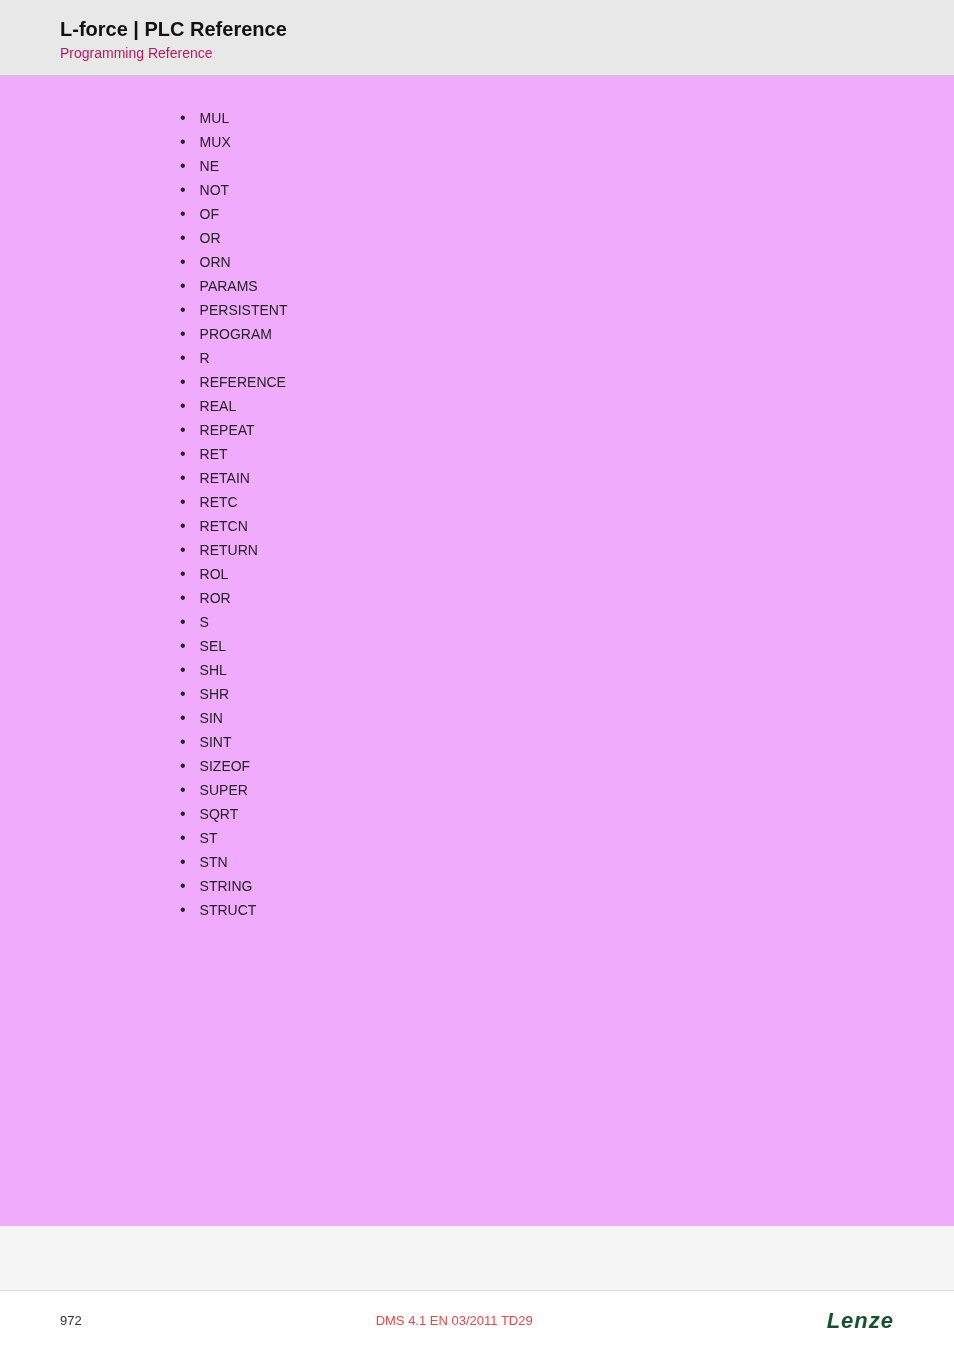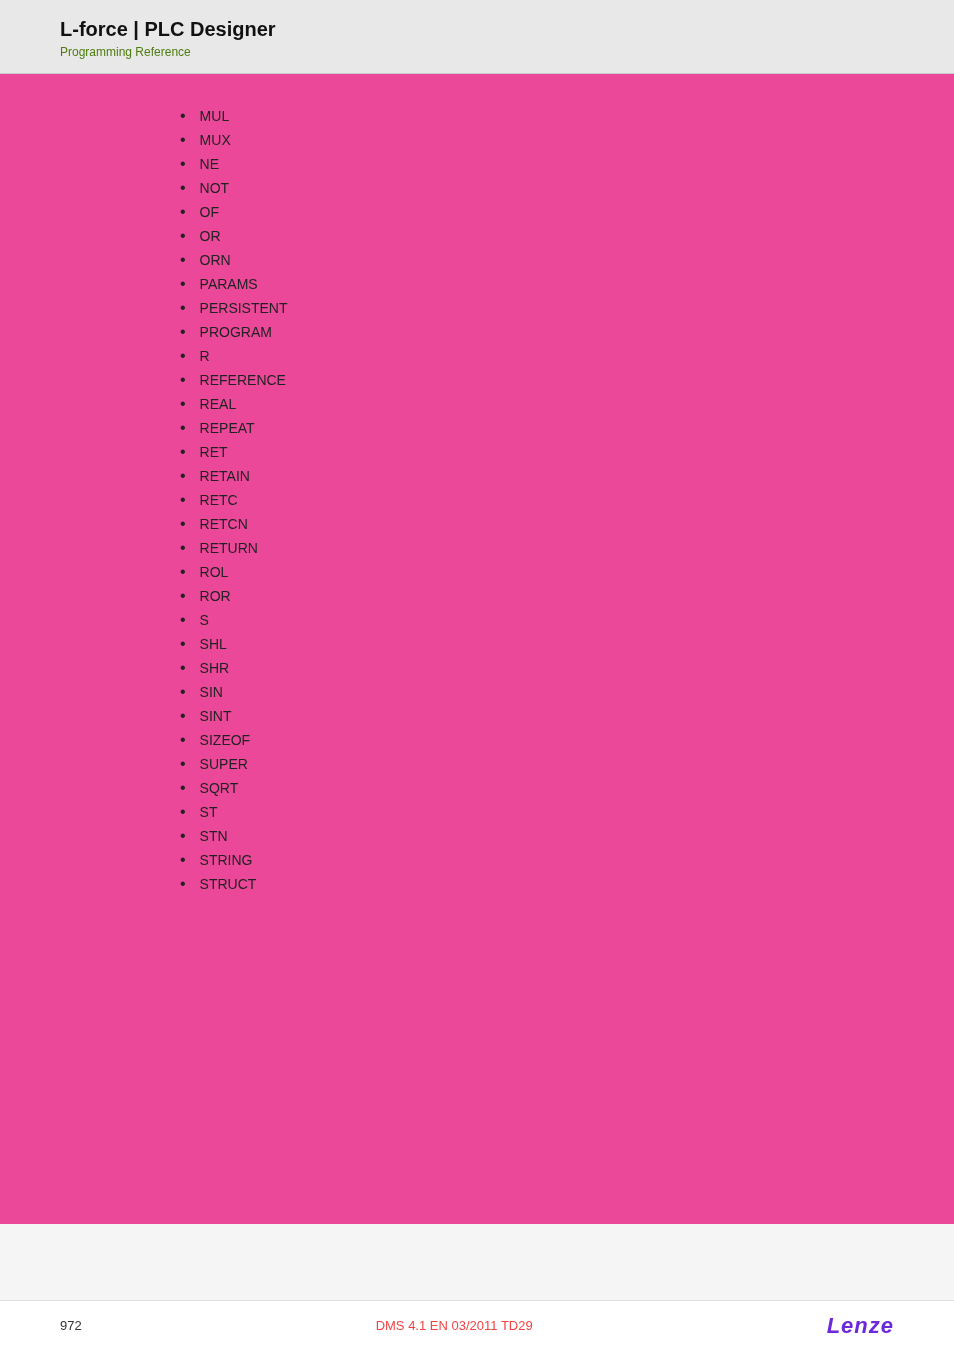--- a/index.html
+++ b/index.html
@@ -25,27 +25,27 @@
     }
 
     .header-title {
       font-size: 20px;
       font-weight: bold;
       color: #111;
       margin-bottom: 4px;
     }
 
     .header-subtitle {
-      font-size: 12px;
-      color: #4d7c0f;
+      font-size: 14px;
+      color: #be185d;
       font-weight: normal;
     }
 
     .main-content {
-      background-color: #ec4899;
+      background-color: #f0abfc;
       padding: 30px 60px 80px 60px;
       min-height: 1150px;
     }
 
     .keyword-list {
       list-style: none;
       padding: 0;
       margin: 0;
       padding-left: 120px;
     }
@@ -64,21 +64,21 @@
       color: #222;
       margin-right: 14px;
       flex-shrink: 0;
     }
 
     .footer {
       position: absolute;
       bottom: 0;
       left: 0;
       right: 0;
-      height: 50px;
+      height: 60px;
       display: flex;
       align-items: center;
       justify-content: space-between;
       padding: 0 60px;
       border-top: 1px solid #ddd;
       background-color: #ffffff;
     }
 
     .footer-page {
       font-size: 13px;
@@ -86,30 +86,30 @@
     }
 
     .footer-doc {
       font-size: 13px;
       color: #ef4444;
     }
 
     .footer-logo {
       font-size: 22px;
       font-weight: bold;
-      color: #6d28d9;
+      color: #14532d;
       letter-spacing: 1px;
       font-style: italic;
     }
   </style>
 </head>
 <body>
 
 <div class="header-section">
-  <div class="header-title">L-force | PLC Designer</div>
+  <div class="header-title">L-force | PLC Reference</div>
   <div class="header-subtitle">Programming Reference</div>
 </div>
 
 <div class="main-content">
   <ul class="keyword-list" id="keyword-list">
   <li>MUL</li>
       <li>MUX</li>
       <li>NE</li>
       <li>NOT</li>
       <li>OF</li>
@@ -123,20 +123,21 @@
       <li>REAL</li>
       <li>REPEAT</li>
       <li>RET</li>
       <li>RETAIN</li>
       <li>RETC</li>
       <li>RETCN</li>
       <li>RETURN</li>
       <li>ROL</li>
       <li>ROR</li>
       <li>S</li>
+      <li>SEL</li>
       <li>SHL</li>
       <li>SHR</li>
       <li>SIN</li>
       <li>SINT</li>
       <li>SIZEOF</li>
       <li>SUPER</li>
       <li>SQRT</li>
       <li>ST</li>
       <li>STN</li>
       <li>STRING</li>

